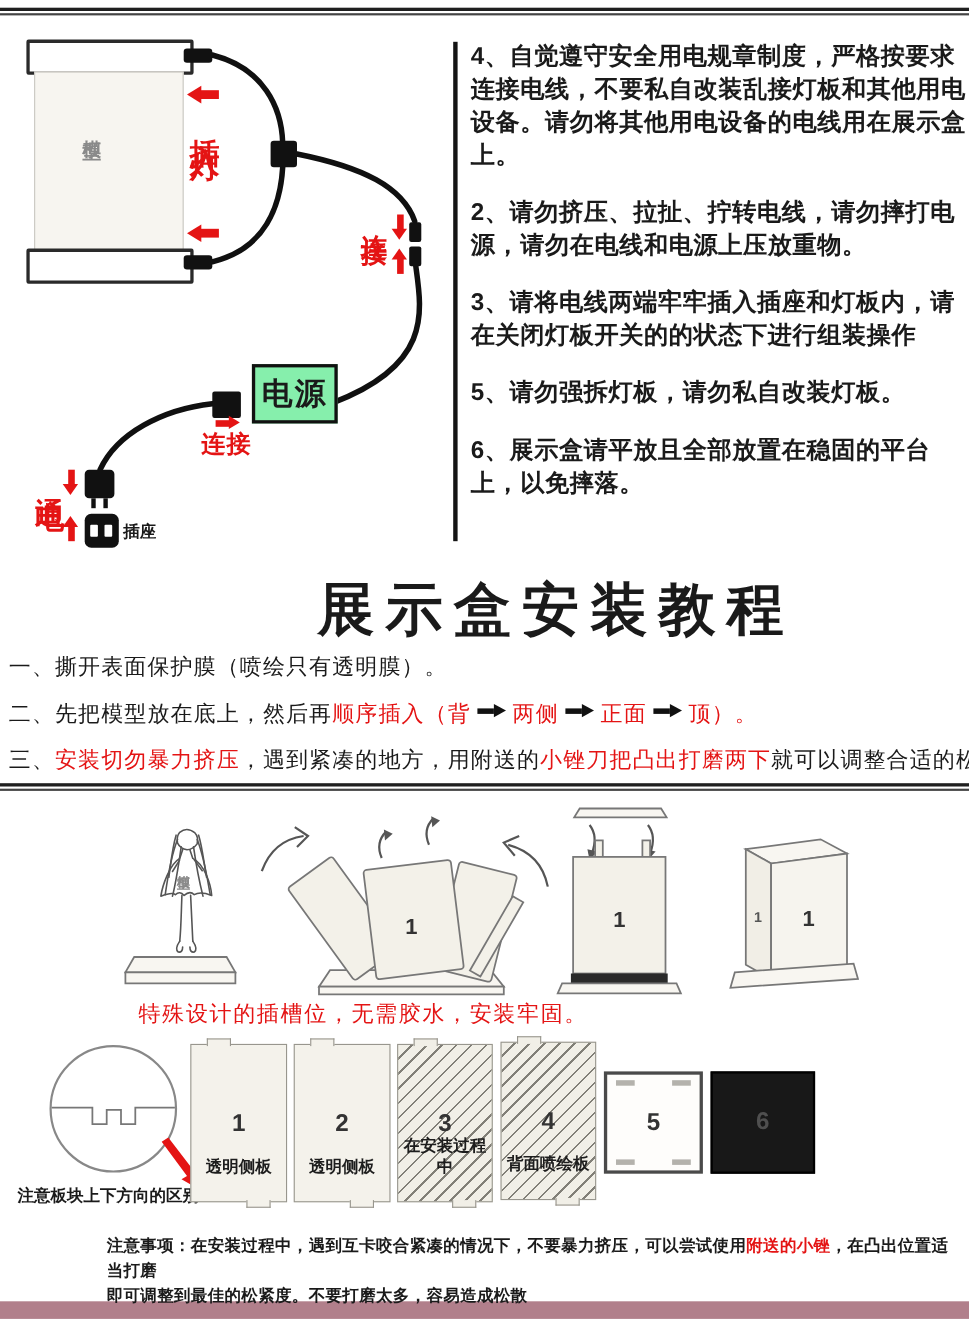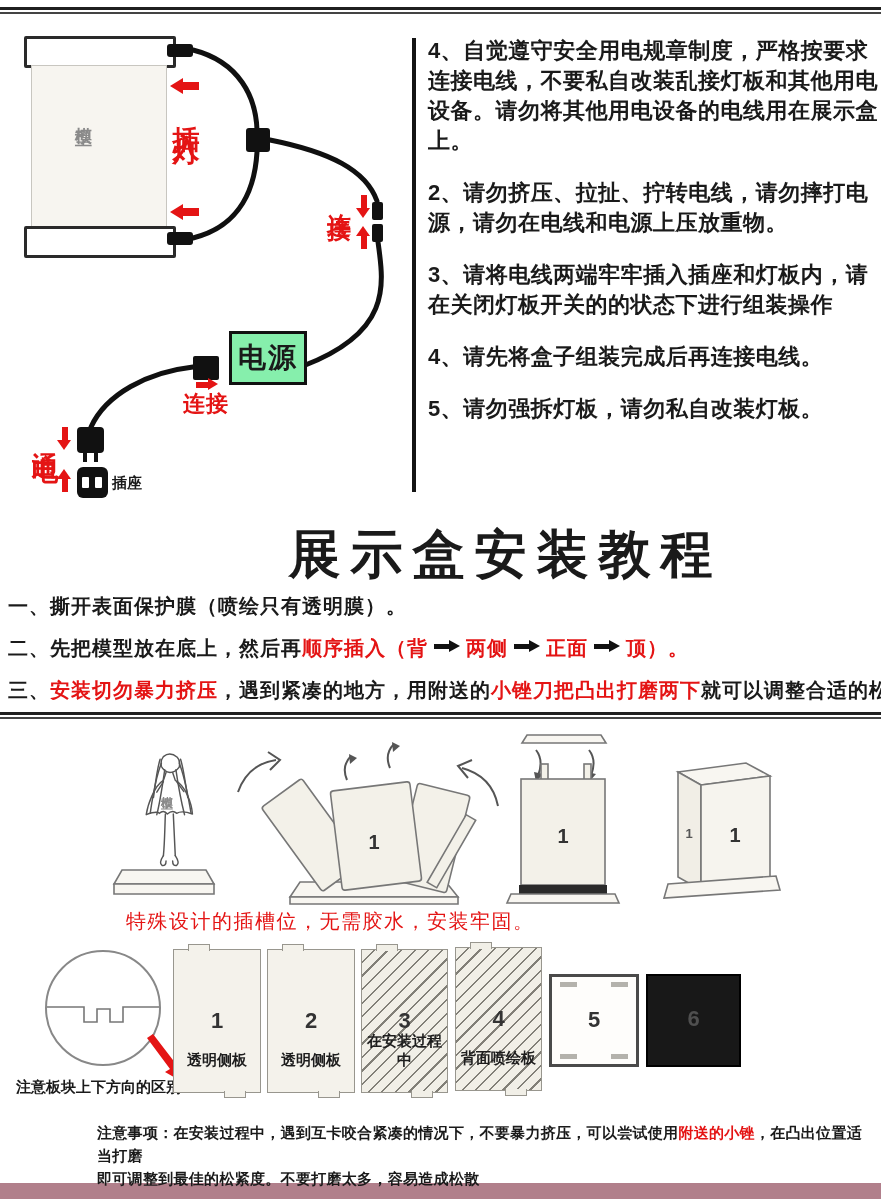--- a/index.html
+++ b/index.html
@@ -68,21 +68,21 @@
   .ar-up::before{content:"";position:absolute;left:0;top:0;border-left:7.5px solid transparent;border-right:7.5px solid transparent;border-bottom:10px solid #e41414}
   .ar-up::after{content:"";position:absolute;left:4.5px;bottom:0;width:6px;height:14px;background:#e41414}
   .sarrow{display:inline-block;width:26px;height:13px;position:relative;vertical-align:2px;margin:0 6px}
   .sarrow::before{content:"";position:absolute;left:0;top:4px;width:15px;height:5px;background:#111}
   .sarrow::after{content:"";position:absolute;right:0;top:0;border-top:6.5px solid transparent;border-bottom:6.5px solid transparent;border-left:11px solid #111}
   
   .safety{left:428px;top:36px;width:453px;font-size:22px;line-height:30px;font-weight:600;letter-spacing:.5px}
   .safety p{margin:0 0 22px 0}
   
   .title{left:0;top:520px;width:100%;text-align:center;text-indent:130px;font-size:52px;font-weight:700;letter-spacing:10px}
-  .step{left:8px;font-size:20px;font-weight:700;letter-spacing:1px;white-space:nowrap}
+  .step{left:8px;font-size:20px;font-weight:400;letter-spacing:1px;white-space:nowrap}
   .step1{top:593px}.step2{top:635px}.step3{top:677px}
   
   .caption{left:126px;top:908px;font-size:20px;font-weight:400;letter-spacing:1.5px}
   .circle-note{left:16px;top:1078px;font-size:15px;font-weight:700}
   .panel{position:absolute;background:#f4f2eb;border:1.6px solid #98968e;box-sizing:border-box}
   .panel::before{content:"";position:absolute;top:-6px;left:16%;width:24%;height:6px;background:#f4f2eb;border:1.6px solid #98968e;border-bottom:none}
   .panel::after{content:"";position:absolute;bottom:-6px;right:16%;width:24%;height:6px;background:#f4f2eb;border:1.6px solid #98968e;border-top:none}
   .pnum{position:absolute;top:58px;left:0;right:0;text-align:center;font-size:22px;font-weight:600;color:#333}
   .plabel{position:absolute;bottom:22px;left:0;right:0;text-align:center;font-size:15px;font-weight:700;color:#1d1d1d}
   .p1{left:173px;top:949px;width:88px;height:144px}
@@ -220,22 +220,22 @@
 <div class="abs lay2 ar ar-down" style="left:57px;top:427px"></div>
 <div class="abs lay2 ar ar-up" style="left:57px;top:469px"></div>
 <div class="abs lay2 plug"></div>
 <div class="abs lay2 socket"></div>
 <div class="abs lay2 socket-label">插座</div>
 
 <div class="abs lay2 safety">
   <p>4、自觉遵守安全用电规章制度，严格按要求连接电线，不要私自改装乱接灯板和其他用电设备。请勿将其他用电设备的电线用在展示盒上。</p>
   <p>2、请勿挤压、拉扯、拧转电线，请勿摔打电源，请勿在电线和电源上压放重物。</p>
   <p>3、请将电线两端牢牢插入插座和灯板内，请在关闭灯板开关的的状态下进行组装操作</p>
-  <p>4、请先将盒子组装完成后再连接电线。</p>
   <p>5、请勿强拆灯板，请勿私自改装灯板。</p>
+  <p>6、展示盒请平放且全部放置在稳固的平台上，以免摔落。</p>
 </div>
 
 <div class="abs lay2 title">展示盒安装教程</div>
 
 <div class="abs lay2 step step1">
   <span>一、撕开表面保护膜（喷绘只有透明膜）。</span>
 </div>
 <div class="abs lay2 step step2">
   <span>二、先把模型放在底上，然后再</span><span class="red">顺序插入（背</span><span class="sarrow"></span><span class="red">两侧</span><span class="sarrow"></span><span class="red">正面</span><span class="sarrow"></span><span class="red">顶）。</span>
 </div>

